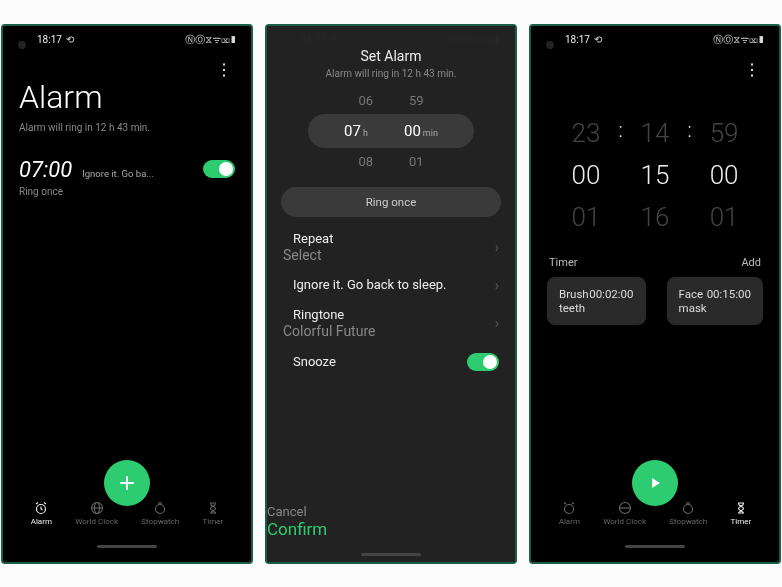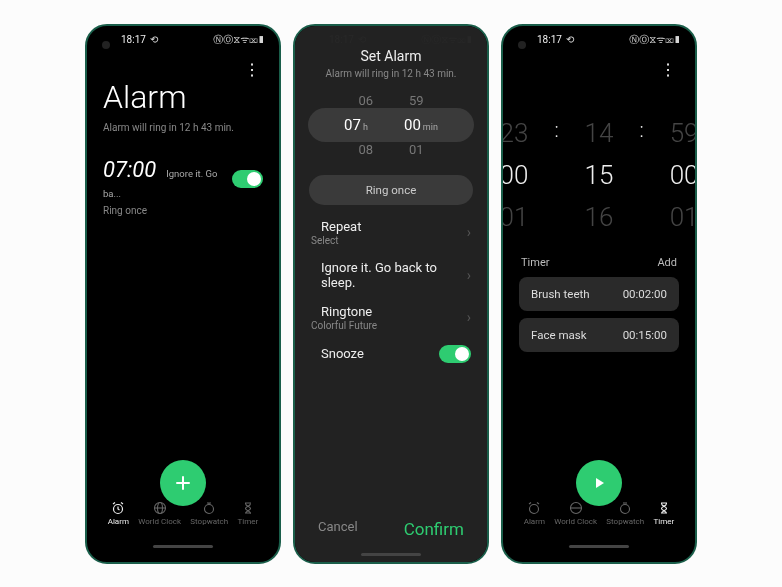--- a/index.html
+++ b/index.html
@@ -7,24 +7,24 @@
     width: 782px; height: 587px;
     background: #fcfcfc;
     font-family: -apple-system, BlinkMacSystemFont, "Segoe UI", Roboto, sans-serif;
     display: flex;
     justify-content: center;
     align-items: center;
     gap: 12px;
     overflow: hidden;
   }
   .phone {
-    width: 196px;
+    width: 252px;
     height: 540px;
     background: #000;
-    border-radius: 22px;
+    border-radius: 4px;
     border: 2px solid #1a5e4a;
     position: relative;
     overflow: hidden;
     display: flex;
     flex-direction: column;
   }
   .phone::before {
     content: "";
     position: absolute;
     top: 15px; left: 15px;
@@ -66,43 +66,43 @@
   .nav-icon { width:14px; height:14px; display:flex; align-items:center; justify-content:center;}
   .nav-label { font-size:8px; color:#666; }
   .nav-item.active .nav-label { color:#eee; }
   .nav-item.active svg { stroke:#eee; fill:#eee; }
   .nav-item svg { stroke:#666; }
   .home-ind { width:60px; height:3px; background:#444; border-radius:2px; margin:4px auto 6px;}
   
   .phone2 .overlay { position:absolute; inset:0; background:rgba(35,35,35,0.98); display:flex; flex-direction:column; }
   .setalarm-header { text-align:center; margin-top:22px; color:#eee; font-size:14px;}
   .setalarm-sub { text-align:center; color:#888; font-size:10px; margin-top:4px;}
-  .picker { margin-top:14px; display:flex; flex-direction:column; align-items:center; color:#eee;}
+  .picker { margin-top:14px; display:flex; flex-direction:column; align-items:center; gap:6px; color:#eee;}
   .picker-row { display:flex; gap:36px; font-size:13px; color:#777;}
   .picker-row.sel { background:#3a3a3a; border-radius:18px; padding:8px 36px; color:#fff; font-size:15px;}
   .unit { font-size:9px; color:#aaa; margin-left:2px;}
   .seg { display:flex; margin:18px 14px 0; background:#3a3a3a; border-radius:18px; overflow:hidden; height:30px;}
   .seg-btn { flex:1; display:flex; align-items:center; justify-content:center; font-size:11.5px; color:#ccc;}
   .seg-btn.sel { background:#e8e8e8; color:#222; border-radius:18px; margin:2px;}
   .setting-row { display:flex; justify-content:space-between; align-items:center; margin:14px 16px 0;}
   .setting-label { color:#eee; font-size:13px;margin-left:10px;}
-  .setting-sub { color:#888; font-size:10px; margin-top:1px;}
+  .setting-sub { color:#888; font-size:14px; margin-top:1px;}
   .chev { color:#555; font-size:14px;}
-  .confirm-row { display:flex; justify-content:space-around; margin-top:auto; padding:14px 0 10px;}
+  .confirm-row { display:flex; justify-content:space-around; margin-top:auto; padding:14px 0 10px;flex-direction:column;}
   .confirm-btn { font-size:17px; color:#2ecc71; }
   .cancel-btn { font-size:13px; color:#888;}
   
-  .big-picker { margin-top:36px; display:flex; justify-content:center; gap:24px; align-items:flex-start;}
+  .big-picker { margin-top:36px; display:flex; justify-content:center; gap:16px; align-items:flex-start;}
   .big-col { display:flex; flex-direction:column; align-items:center; gap:12px;}
   .big-num { font-size:26px; font-weight:300; }
   .dim { color:#444;}
   .bright { color:#eee;}
   .sep { color:#eee; font-size:20px; font-weight:300; margin:0 2px;}
   .timer-head { display:flex; justify-content:space-between; margin:24px 2px 8px; color:#bbb; font-size:11px;}
-  .timer-list { display:flex; flex-direction:column; gap:7px;}
+  .timer-list { display:flex; gap:21px;}
   .timer-item { background:#2a2a2a; border-radius:8px; padding:10px 12px; display:flex; justify-content:space-between; font-size:11.5px; color:#ddd;}
 </style>
 </head>
 <body>
 
 <div class="phone">
   <div class="statusbar">
     <span class="left">
         <span>18:17</span>
         <span class="status-icon">⟲</span>

